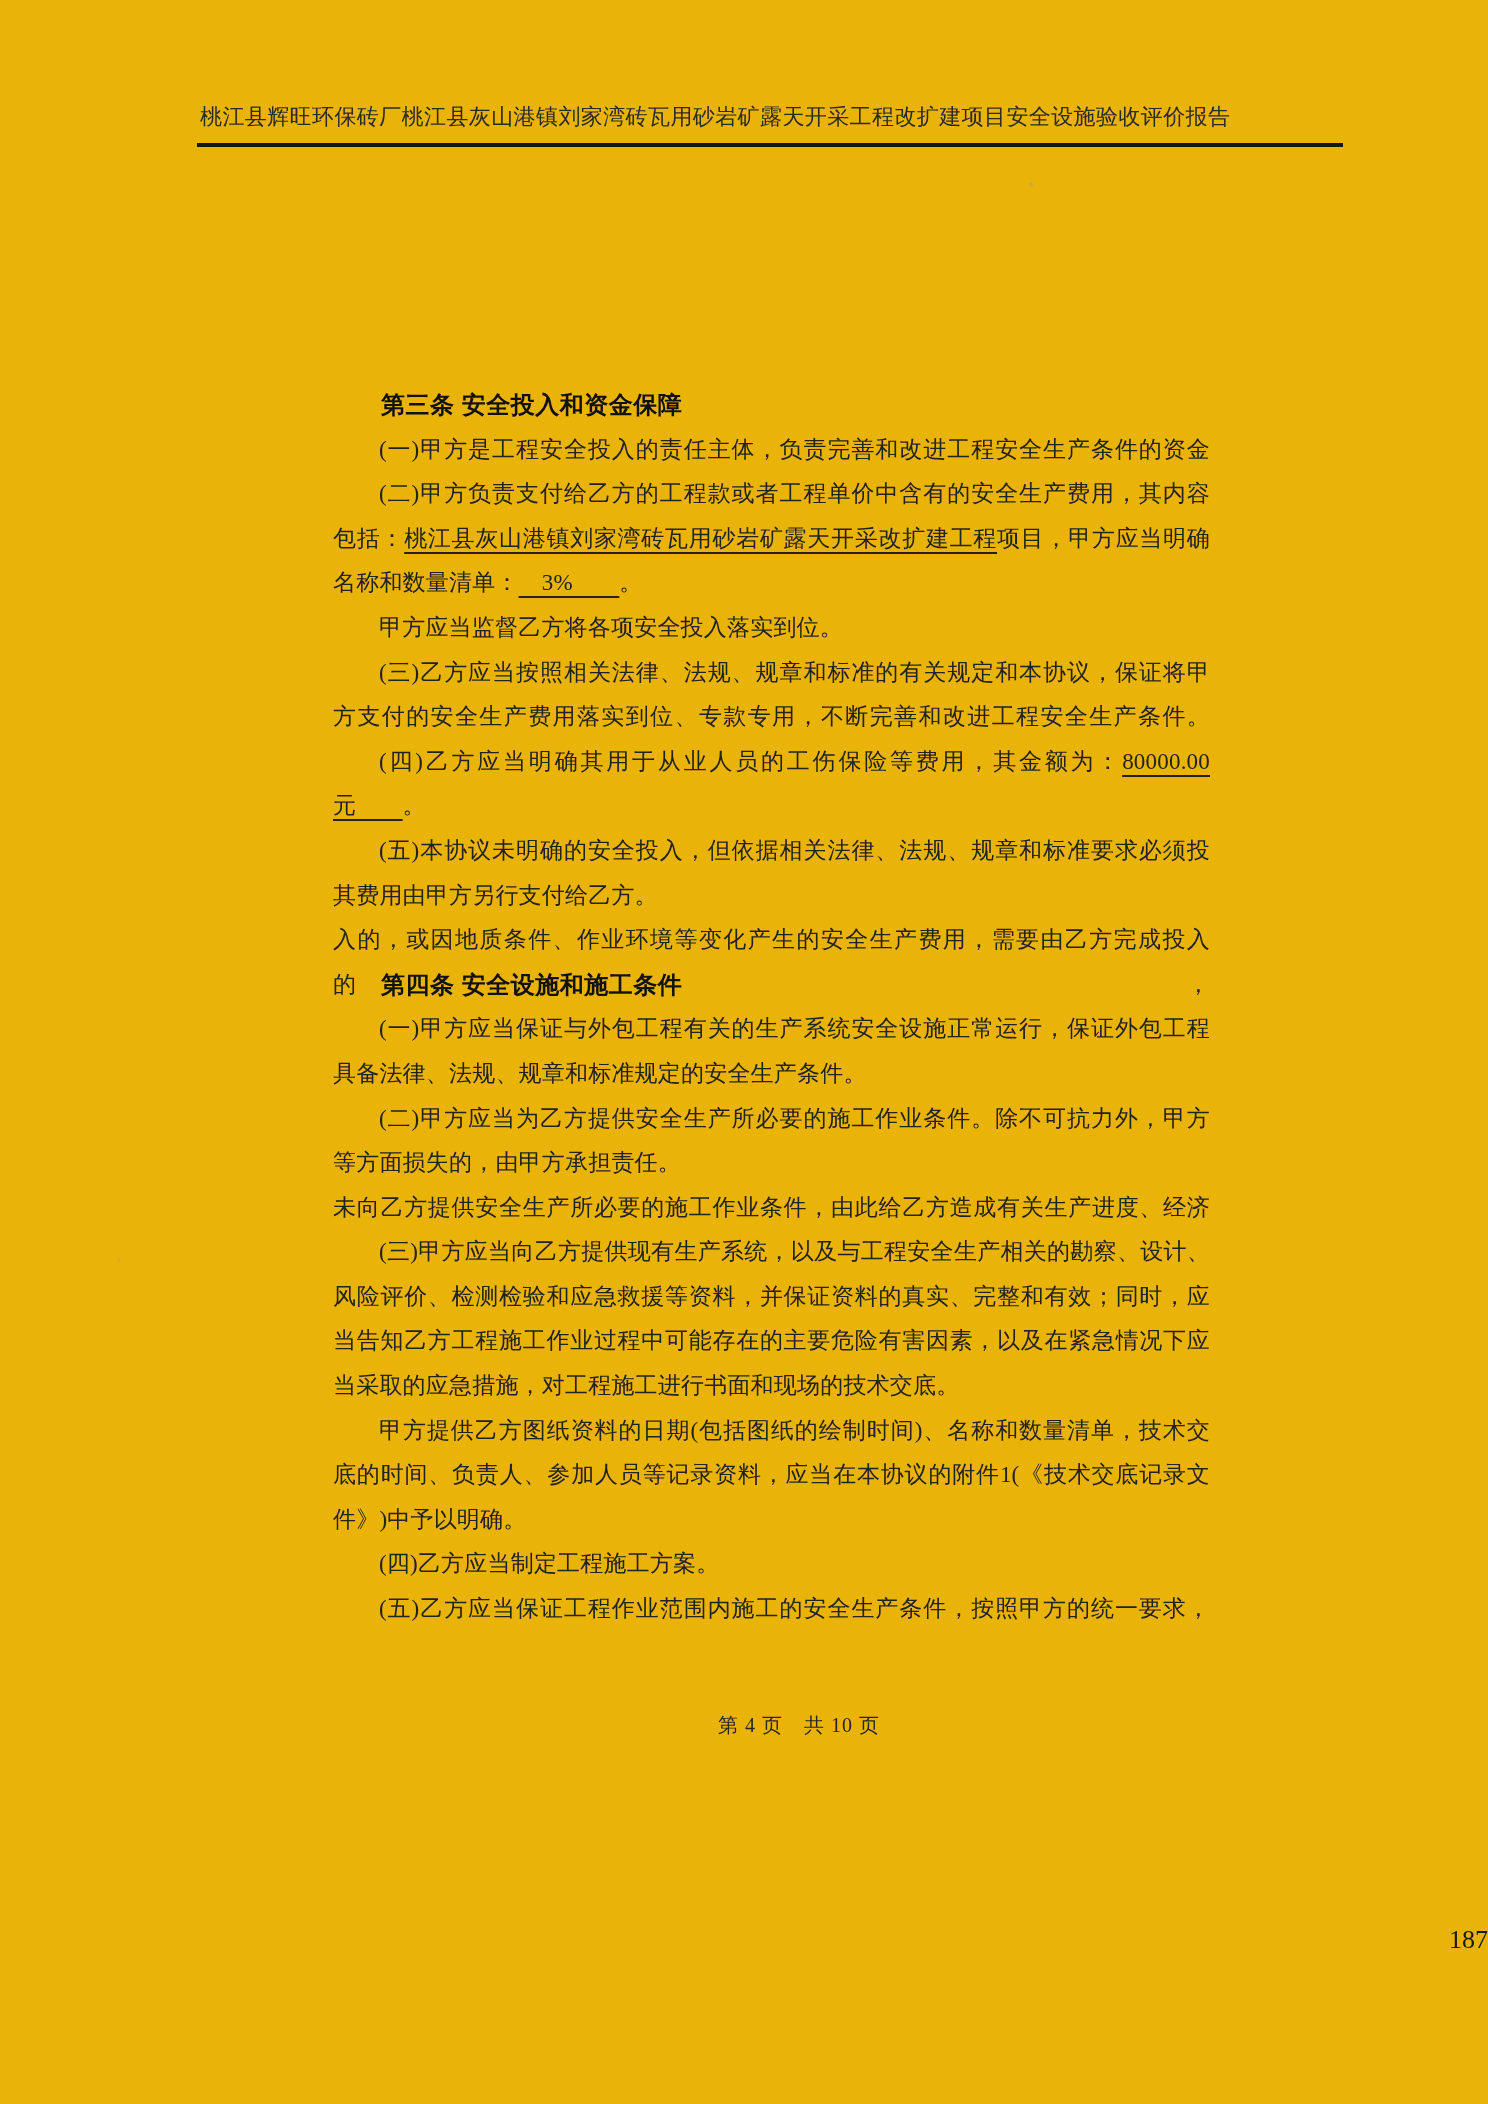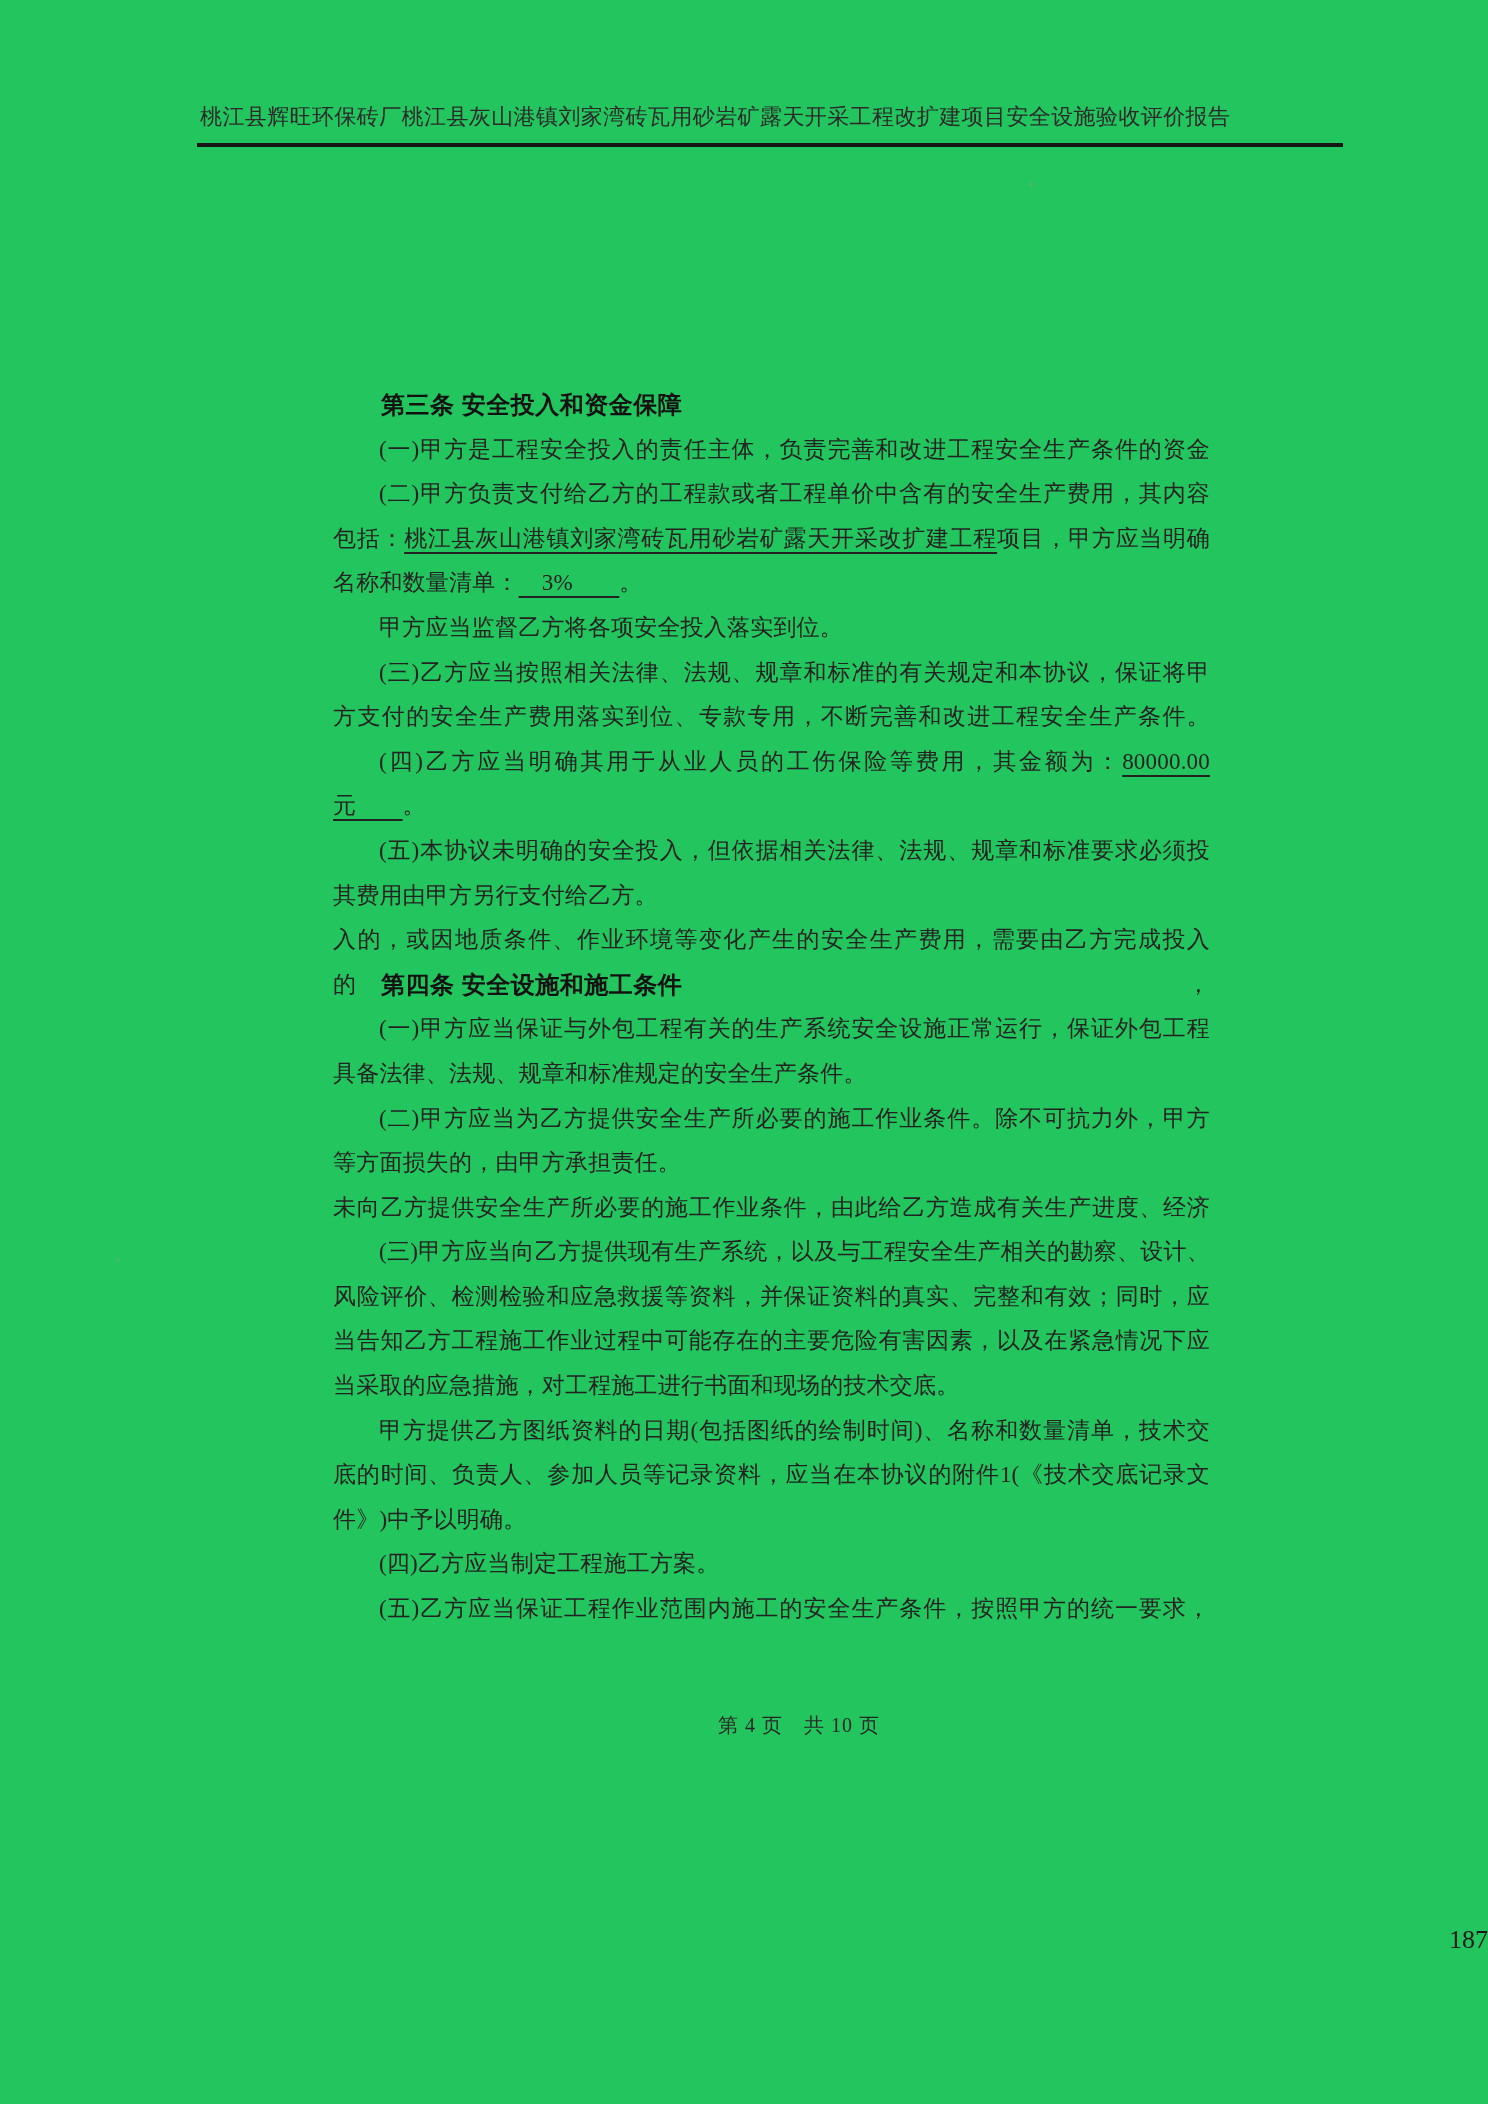--- a/index.html
+++ b/index.html
@@ -5,21 +5,21 @@
   html, body {
     margin: 0;
     padding: 0;
     background: #e8e8e8;
   }
   .page {
     position: relative;
     width: 1488px;
     height: 2104px;
     margin: 0 auto;
-    background: #22c55e;
+    background: #eab308;
     overflow: hidden;
     font-family: "Liberation Serif", "DejaVu Serif", serif;
     color: #1e1e1e;
   }
   
   .doc-header-title {
     position: absolute;
     left: 200px;
     top: 102px;
     width: 1040px;

